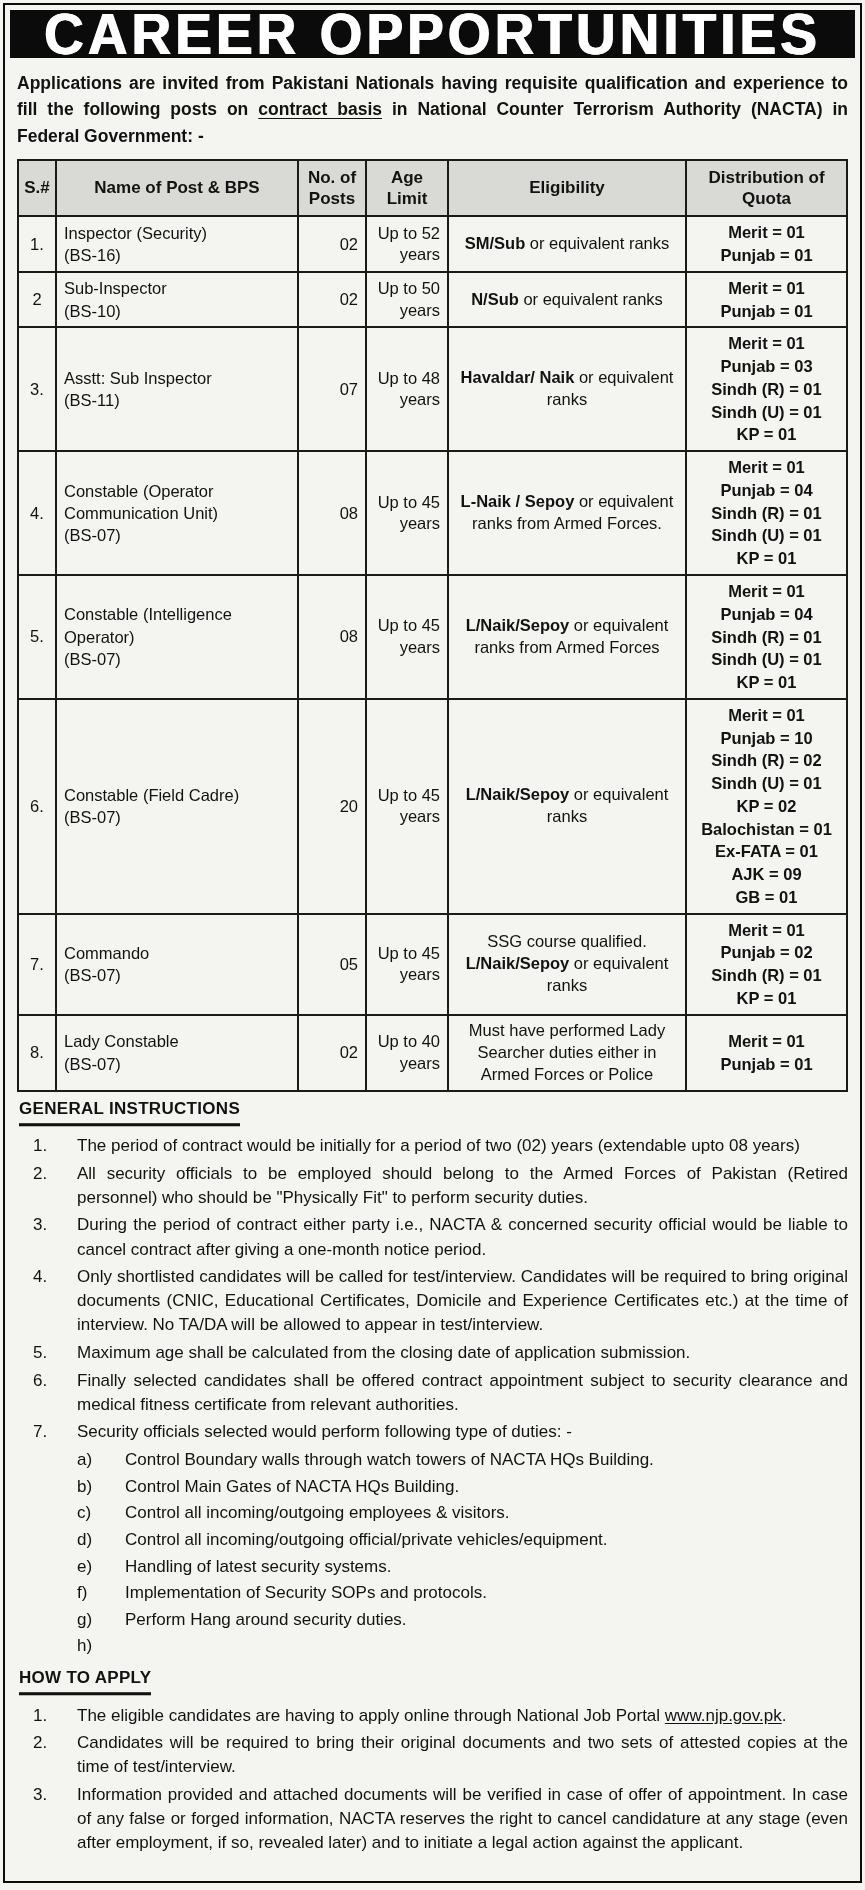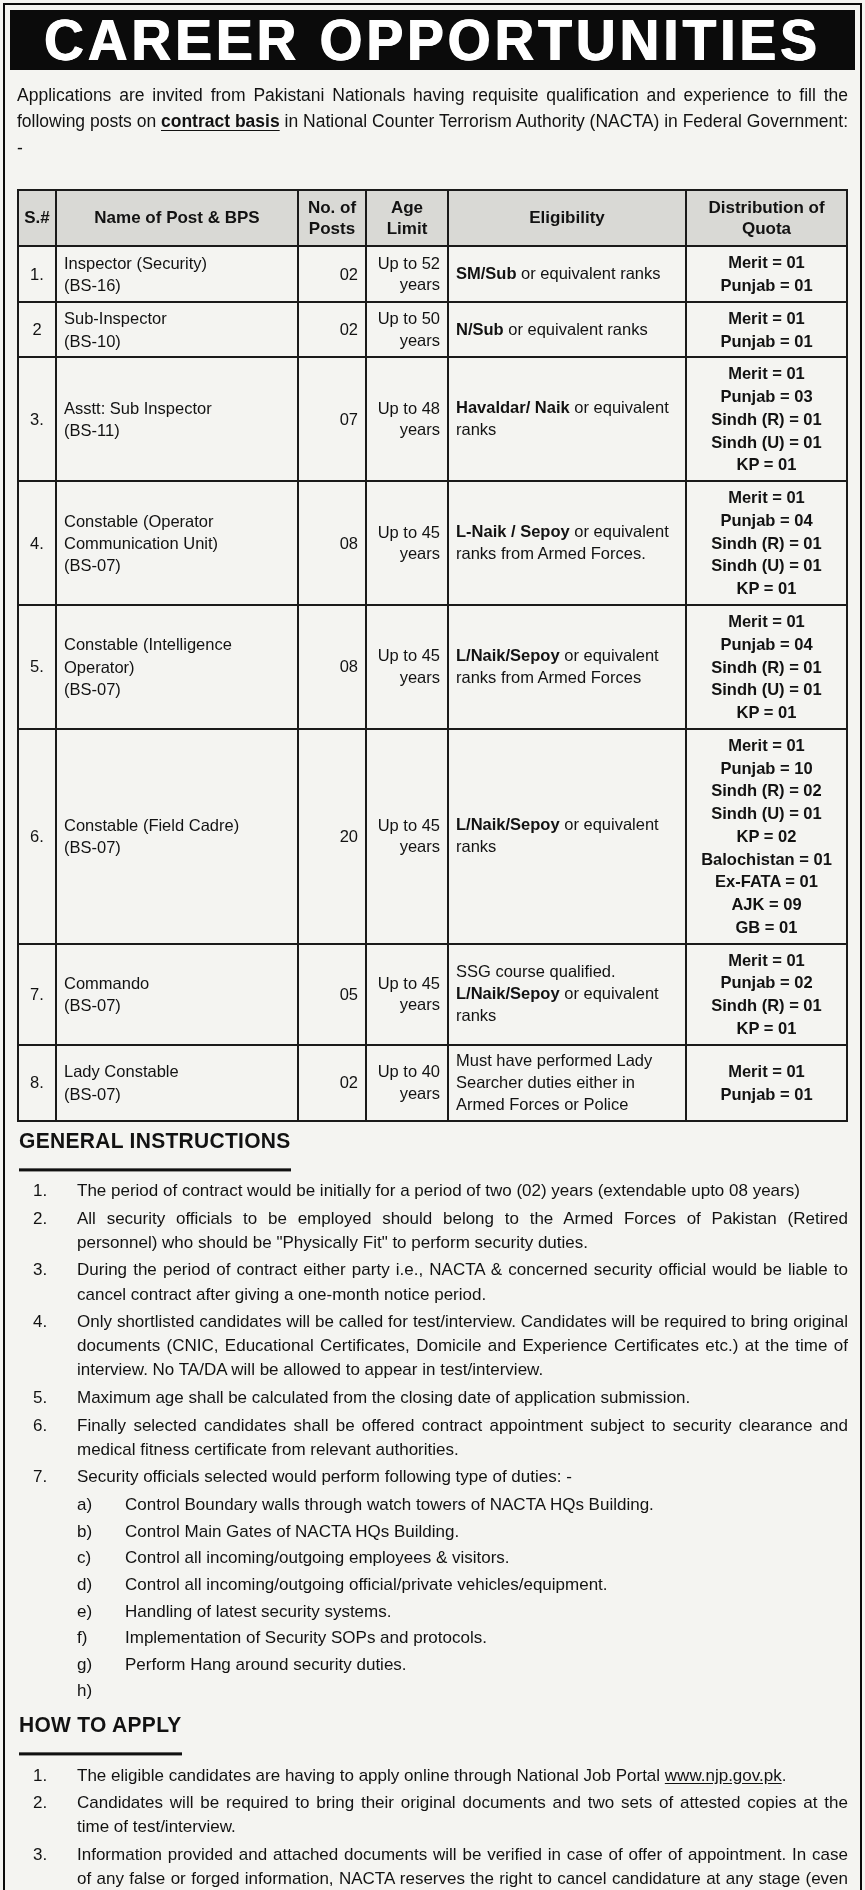--- a/index.html
+++ b/index.html
@@ -10,41 +10,42 @@
     color: #121212;
     -webkit-font-smoothing: antialiased;
   }
   .page { width: 865px; min-height: 1890px; background: #f4f4f1; padding: 3px; }
   .ad { border: 2.5px solid #0b0b0b; background: #f4f4f1; display: flex; flex-direction: column; min-height: 1880px; }
 
   
   .titlebar {
     margin: 5px 5px 0 5px;
     background: #0b0b0b;
-    height: 60px;
+    height: 48px;
     display: flex; align-items: center; justify-content: center;
     overflow: hidden;
   }
   .titlebar span {
     color: #ffffff;
     font-weight: 900;
     font-size: 55px;
     letter-spacing: 4px;
     white-space: nowrap;
     transform: scaleY(1.04);
     text-shadow: 0.7px 0 currentColor, -0.7px 0 currentColor;
   }
 
   
   .body-wrap { padding: 8px 12px 10px 12px; flex: 1; }
   .intro {
     font-size: 17.5px;
     line-height: 1.5;
     text-align: justify;
-    margin: 4px 0 28px 0;
+    margin: 4px 0 10px 0;
+    font-weight: bold;
   }
   .intro b u { text-underline-offset: 3px; }
 
   
   table.posts {
     width: 100%;
     border-collapse: collapse;
     table-layout: fixed;
     font-size: 16.5px;
   }
@@ -64,31 +65,31 @@
   col.w-sno  { width: 38px; }
   col.w-post { width: 242px; }
   col.w-num  { width: 68px; }
   col.w-age  { width: 82px; }
   col.w-elig { width: 238px; }
   col.w-quota{ width: auto; }
   .c-sno  { text-align: center; }
   .c-post { text-align: left; font-weight: normal; line-height: 1.35; }
   .c-num  { text-align: right; }
   .c-age  { text-align: right; line-height: 1.3; }
-  .c-elig { text-align: left; line-height: 1.33; border-radius: 13px; }
+  .c-elig { text-align: center; line-height: 1.33; border-radius: 13px; }
   .c-quota{ text-align: center; font-weight: bold; line-height: 1.38; padding: 6px 2px; }
 
   
   .section-heading {
     display: inline-block;
-    font-size: 21px;
+    font-size: 17px;
     font-weight: 800;
     letter-spacing: 0.3px;
     border-bottom: 3px solid #111;
-    padding-bottom: 15px;
+    padding-bottom: 4px;
     margin: 7px 0 5px 2px;
     transform: scaleY(1.02);
   }
   .list { font-size: 17px; line-height: 1.42; }
   .li {
     display: grid;
     grid-template-columns: 42px 1fr;
     column-gap: 2px;
     padding-left: 16px;
     margin: 3.5px 0;

